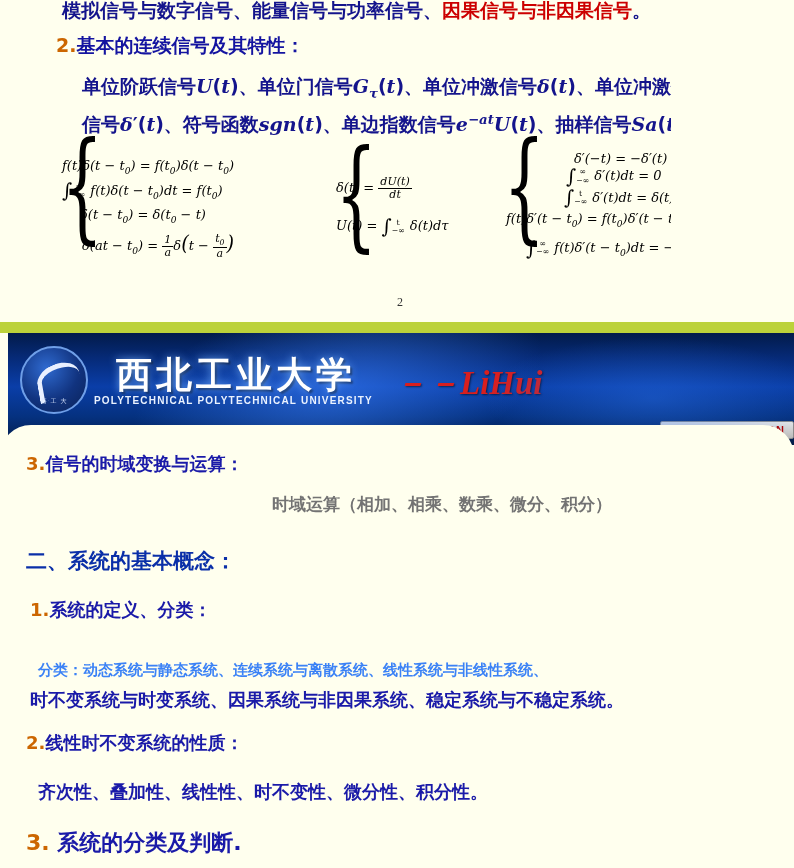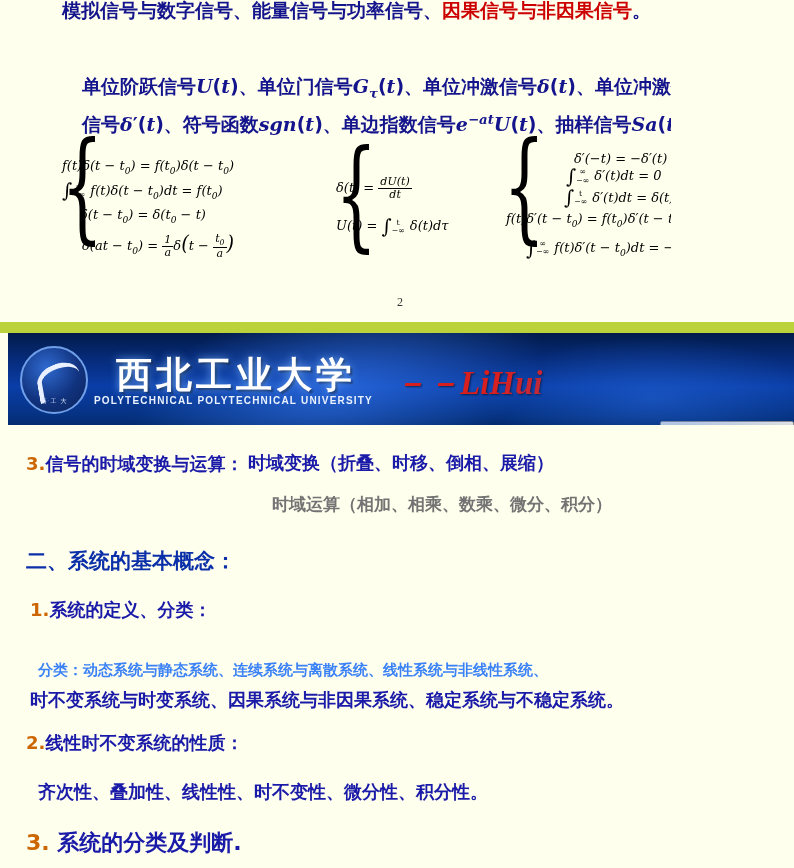--- a/index.html
+++ b/index.html
@@ -238,20 +238,21 @@
   }
 
   
   .slide-bottom {
     position: absolute;
     left: 0; top: 425px;
     width: 794px;
     height: 443px;
     background: #ffffee;
     overflow: hidden;
+    border-radius: 31px;
   }
   .b-line {
     position: absolute;
     font-family: "DejaVu Sans", sans-serif;
     font-weight: bold;
     white-space: nowrap;
   }
   .b1 { left: 26px; top: 27px; font-size: 18px; color: #1a1aa8; }
   .b1 .num { color: #cc6600; }
   .b1r { left: 248px; top: 26px; font-size: 18px; color: #1a1aa8; }
@@ -271,20 +272,23 @@
 <body>
 
 <div class="page">
 
   <div class="slide-top">
 
     <div class="line-cn l1">
       <span>模拟信号与数字信号、能量信号与功率信号、</span><span class="red">因果信号与非因果信号</span><span>。</span>
     </div>
 
+    <div class="line-cn l2">
+      <span class="num">2.</span><span>基本的连续信号及其特性：</span>
+    </div>
 
     <div class="line-cn l3">
       单位阶跃信号<span class="mathi">U</span>(<span class="mathi">t</span>)、单位门信号<span class="mathi">G</span><span class="sub mathi">τ</span>(<span class="mathi">t</span>)、单位冲激信号<span class="mathi">δ</span>(<span class="mathi">t</span>)、单位冲激偶
     </div>
 
     <div class="line-cn l4">
       信号<span class="mathi">δ</span>′(<span class="mathi">t</span>)、符号函数<span class="mathi">sgn</span>(<span class="mathi">t</span>)、单边指数信号<span class="mathi">e</span><span class="sup mathi">−at</span><span class="mathi">U</span>(<span class="mathi">t</span>)、抽样信号<span class="mathi">Sa</span>(<span class="mathi">t</span>)。
     </div>
 
     <div class="formulas">
@@ -350,21 +354,20 @@
     <div class="lihui">－－LiHui</div>
     <div class="english-version">ENGLISH VERSION</div>
   </div>
 
   <div class="slide-bottom">
 
     <div class="b-line b1">
       <span class="num">3.</span><span>信号的时域变换与运算：</span>
     </div>
 
-    <div class="b-line b1r">时域变换（折叠、时移、倒相、展缩）</div>
     <div class="b-line b2">时域运算（相加、相乘、数乘、微分、积分）</div>
 
     <div class="b-line b3">二、系统的基本概念：</div>
 
     <div class="b-line b4">
       <span class="num">1.</span><span>系统的定义、分类：</span>
     </div>
 
     <div class="b-line b5">分类：动态系统与静态系统、连续系统与离散系统、线性系统与非线性系统、</div>
     <div class="b-line b6">时不变系统与时变系统、因果系统与非因果系统、稳定系统与不稳定系统。</div>

